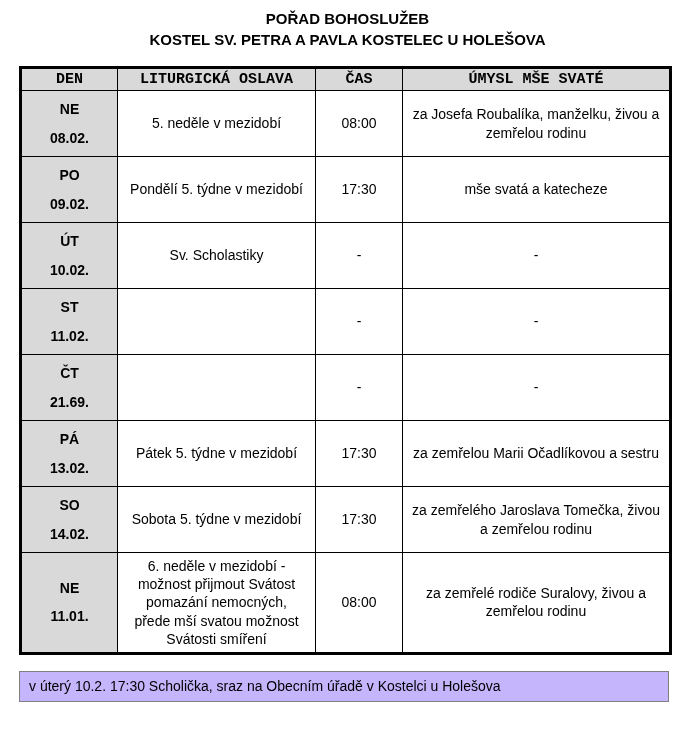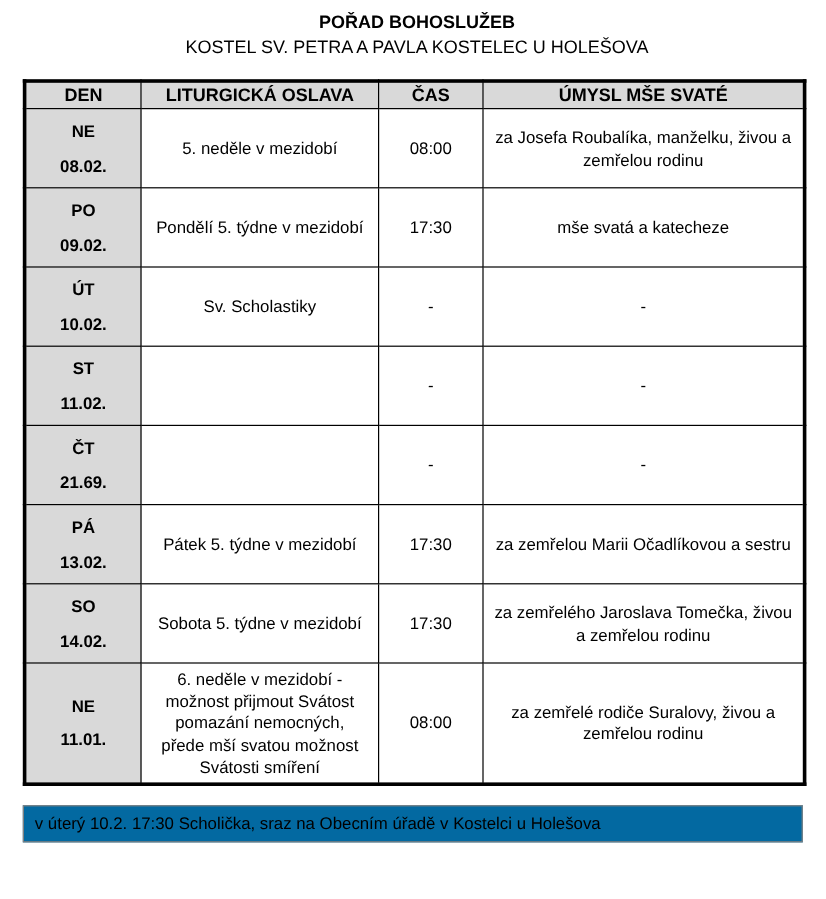--- a/index.html
+++ b/index.html
@@ -18,21 +18,21 @@
     text-align: center;
     margin-bottom: 16px;
   }
   .doc-title {
     font-size: 15px;
     font-weight: bold;
     line-height: 1.4;
   }
   .doc-subtitle {
     font-size: 15px;
-    font-weight: normal;
+    font-weight: bold;
     line-height: 1.4;
   }
   .doc-daterange {
     font-size: 14px;
     line-height: 1.4;
     margin-top: 4px;
   }
   table.schedule {
     border-collapse: collapse;
     width: 650px;
@@ -44,20 +44,21 @@
   col.c-cas { width: 87px; }
   col.c-umysl { width: 268px; }
   .schedule th {
     background: #d9d9d9;
     border: 1px solid #000000;
     font-weight: bold;
     font-size: 15px;
     text-align: center;
     padding: 2px 4px;
     height: 22px;
+    font-family: Liberation Mono, monospace;
   }
   .schedule td {
     border: 1px solid #000000;
     font-size: 14px;
     text-align: center;
     vertical-align: middle;
     padding: 4px 9px;
     line-height: 1.3;
   }
   tr.row td { height: 66px; }
@@ -71,21 +72,21 @@
     justify-content: center;
     align-items: center;
     gap: 10px;
     white-space: nowrap;
     flex-direction: column;
   }
   .footer-note {
     margin-top: 16px;
     width: 650px;
     min-height: 31px;
-    background: #0369a1;
+    background: #c4b5fd;
     border: 1px solid #808080;
     padding: 5px 9px;
     font-size: 14px;
     display: flex;
     align-items: center;
   }
 </style>
 </head>
 <body>
 

